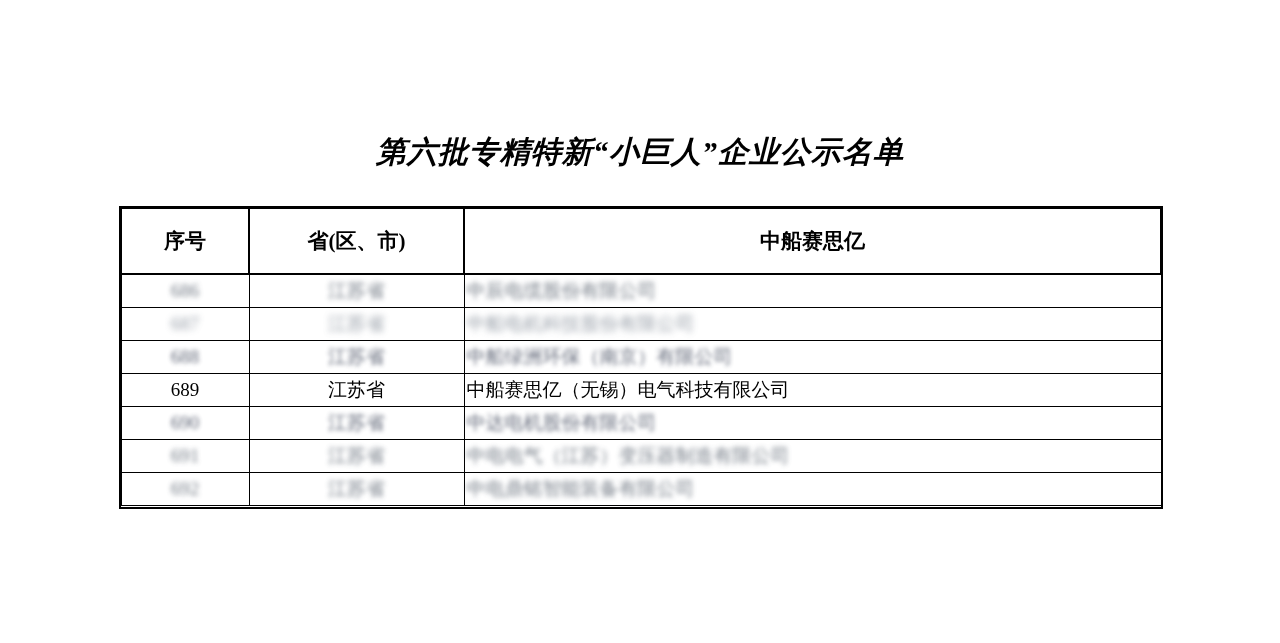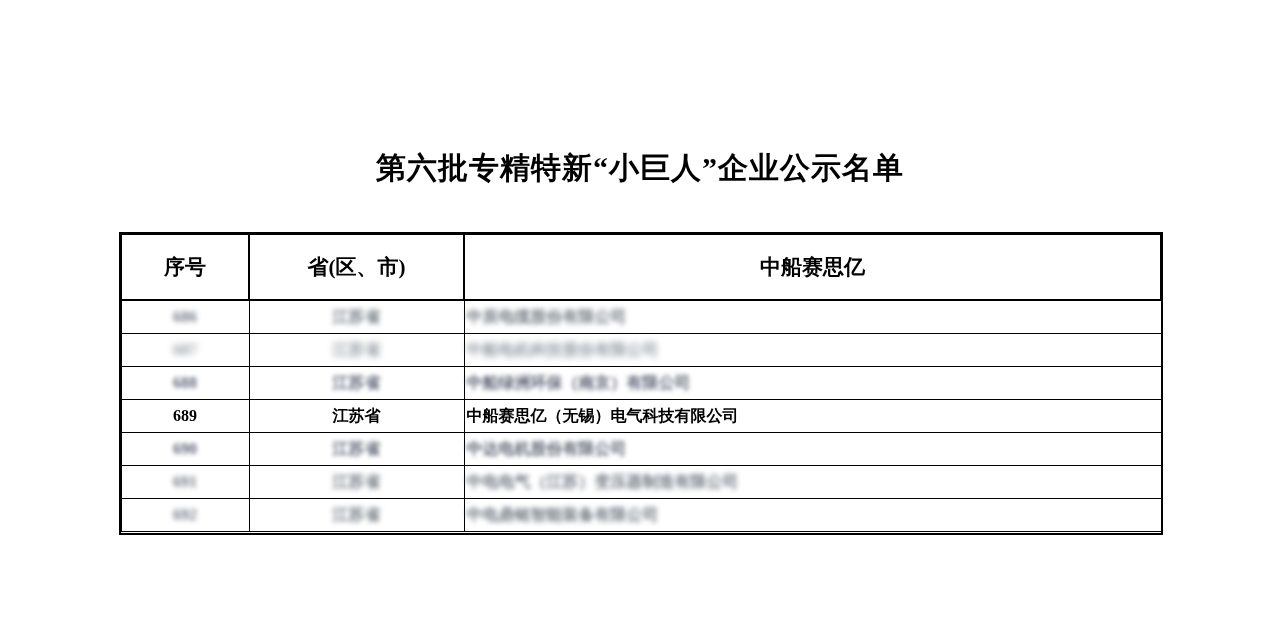--- a/index.html
+++ b/index.html
@@ -15,35 +15,35 @@
     overflow: hidden;
   }
   .page {
     position: relative;
     width: 1280px;
     height: 643px;
     background: #ffffff;
   }
   .doc-title {
     position: absolute;
-    top: 148px;
+    top: 132px;
     left: 0;
     width: 1280px;
     text-align: center;
     font-size: 30px;
     font-weight: bold;
     letter-spacing: 1px;
     font-family: "Liberation Serif", "DejaVu Serif", serif;
+    font-style: italic;
   }
   .table-wrap {
     position: absolute;
     top: 207px;
     left: 120px;
     width: 1040px;
-    margin-top: 26px;
   }
   table.listing {
     border-collapse: collapse;
     width: 1040px;
     table-layout: fixed;
   }
   table.listing col.c-idx { width: 128px; }
   table.listing col.c-prov { width: 215px; }
   table.listing col.c-name { width: 697px; }
 
@@ -55,22 +55,22 @@
     vertical-align: middle;
   }
   table.listing thead th {
     height: 64px;
     font-size: 21px;
     font-weight: bold;
     border-width: 2px;
   }
   table.listing tbody td {
     height: 32px;
-    font-size: 16px;
-    font-weight: bold;
+    font-size: 19px;
+    font-weight: normal;
   }
   table.listing tbody tr td.cell-name {
     text-align: left;
     padding-left: 2px;
   }
   
   .table-wrap::after {
     content: "";
     position: absolute;
     left: -1px;

